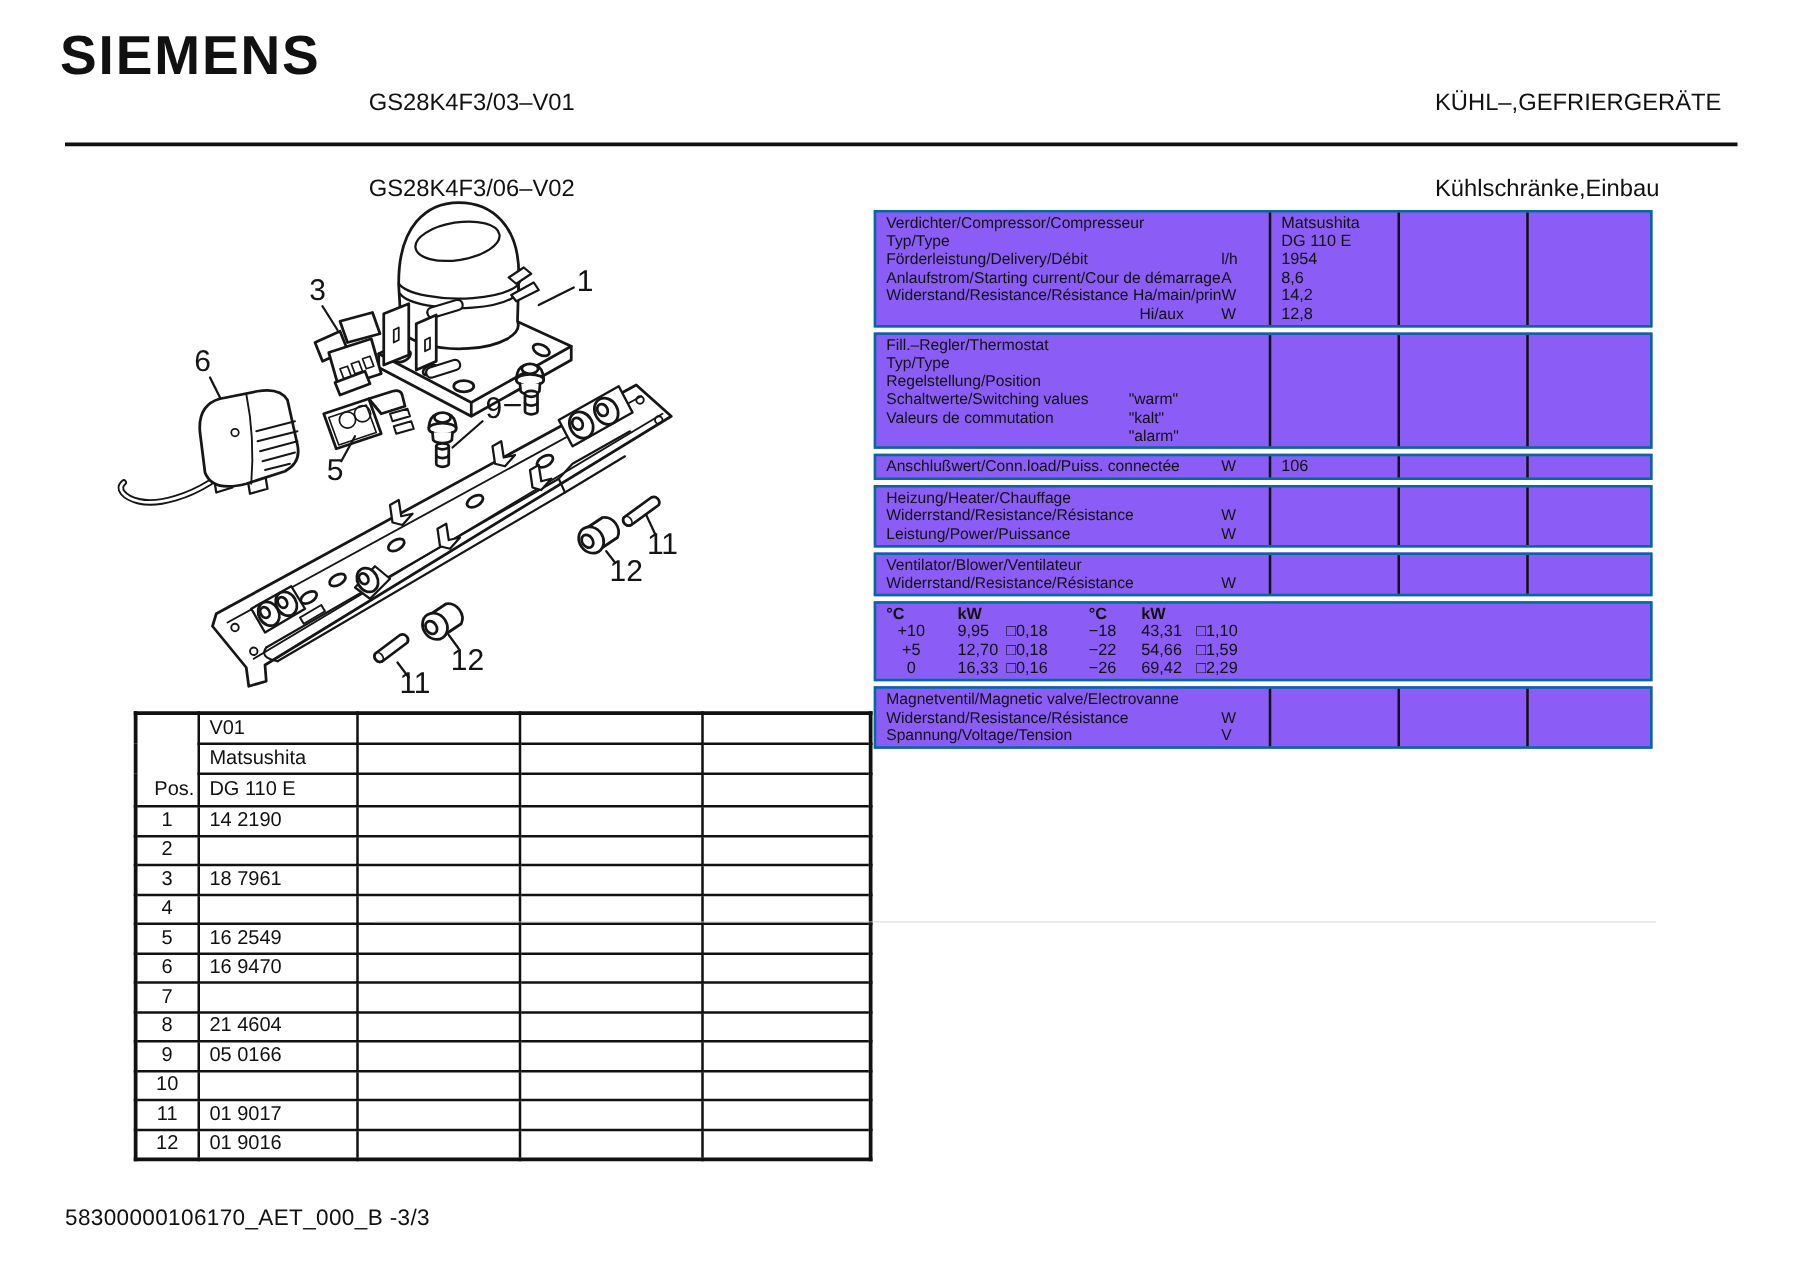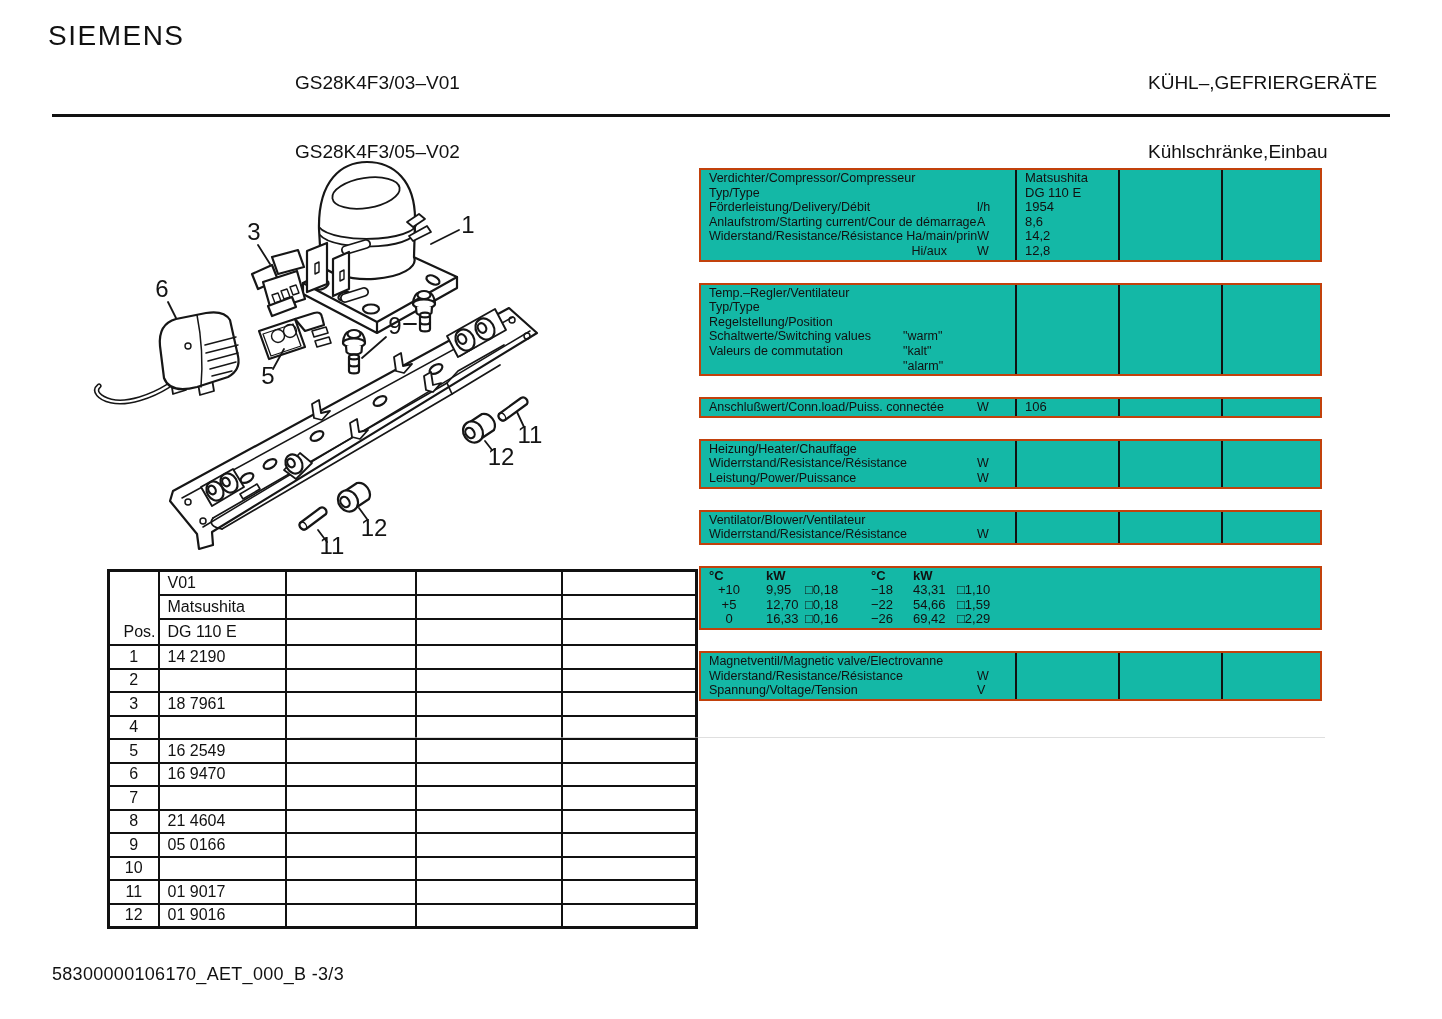--- a/index.html
+++ b/index.html
@@ -3,32 +3,32 @@
 <meta charset="utf-8">
 <style>
   html,body{margin:0;padding:0;}
   body{
     width:1442px;height:1019px;background:#ffffff;color:#111;
     font-family:"Liberation Sans","DejaVu Sans",sans-serif;
     position:relative;overflow:hidden;
   }
   .abs{position:absolute;}
   
-  .brand{left:48px;top:20px;font-size:28px;font-weight:normal;letter-spacing:1.5px;}
+  .brand{left:48px;top:20px;font-size:44px;font-weight:bold;letter-spacing:1.5px;}
   .models{left:295px;top:25px;font-size:19px;line-height:23px;white-space:pre;}
   .category{left:1148px;top:25px;font-size:19px;line-height:23px;white-space:pre;}
   .rule{left:52px;top:114px;width:1338px;height:3px;background:#111;}
   
   .footer{left:52px;top:964px;font-size:18px;letter-spacing:0.3px;}
   
   .artifact{left:300px;top:737px;width:1025px;height:1px;background:#c9c9c9;opacity:.6;}
   
   .tech{left:699px;top:168px;width:623px;}
   .t-title{border:2px solid #111;height:22px;line-height:22px;padding-left:8px;font-size:14px;margin-bottom:5px;white-space:nowrap;}
-  .t-section{display:flex;align-items:stretch;border:2px solid #c2410c;margin-bottom:21px;background:#14b8a6;}
+  .t-section{display:flex;align-items:stretch;border:2px solid #0369a1;margin-bottom:4px;background:#8b5cf6;}
   .t-label{width:314px;border-right:2px solid #111;padding:1px 0;}
   .t-val{width:101px;border-right:2px solid #111;padding:1px 0;}
   .t-last{flex:1;border-right:none;}
   .t-line{display:flex;height:14.6px;line-height:14.6px;padding:0 10px 0 8px;position:relative;font-size:12.5px;}
   .t-lab{flex:1;white-space:nowrap;}
   .t-lab.r{text-align:right;padding-right:30px;}
   .t-mid{position:absolute;left:202px;white-space:nowrap;}
   .t-unit{width:28px;text-align:left;flex:none;}
   .t-vline{height:14.6px;line-height:14.6px;padding-left:8px;font-size:13px;white-space:nowrap;}
   .t-ntcwrap{padding:1px 0;}
@@ -48,21 +48,21 @@
   .p-v2,.p-v3{font-size:17px;}
   .p-row td{height:21.5px;}
   .p-pos{text-align:center;padding:0 !important;font-size:15px;}
 </style>
 </head>
 <body>
 
 <div class="abs brand">SIEMENS</div>
 <div class="abs models">
   <div>GS28K4F3/03–V01</div>
-  <div>GS28K4F3/05–V02</div>
+  <div>GS28K4F3/06–V02</div>
 </div>
 <div class="abs category">
   <div>KÜHL–,GEFRIERGERÄTE</div>
   <div>Kühlschränke,Einbau</div>
 </div>
 <div class="abs rule"></div>
 
 <svg class="abs" style="left:0;top:0;font-family:'Liberation Sans',sans-serif;" width="1442" height="1019" viewBox="0 0 1442 1019">
   <defs>
     <g id="grommet">
@@ -257,21 +257,21 @@
           <div class="t-vline">8,6</div>
           <div class="t-vline">14,2</div>
           <div class="t-vline">12,8</div>
         </div>
         <div class="t-val"></div>
         <div class="t-val t-last"></div>
       </div>
       <div class="t-section">
         <div class="t-label">
           <div class="t-line">
-            <span class="t-lab">Temp.–Regler/Ventilateur</span>
+            <span class="t-lab">Fill.–Regler/Thermostat</span>
             <span class="t-unit"></span>
           </div>
           <div class="t-line">
             <span class="t-lab">Typ/Type</span>
             <span class="t-unit"></span>
           </div>
           <div class="t-line">
             <span class="t-lab">Regelstellung/Position</span>
             <span class="t-unit"></span>
           </div>

